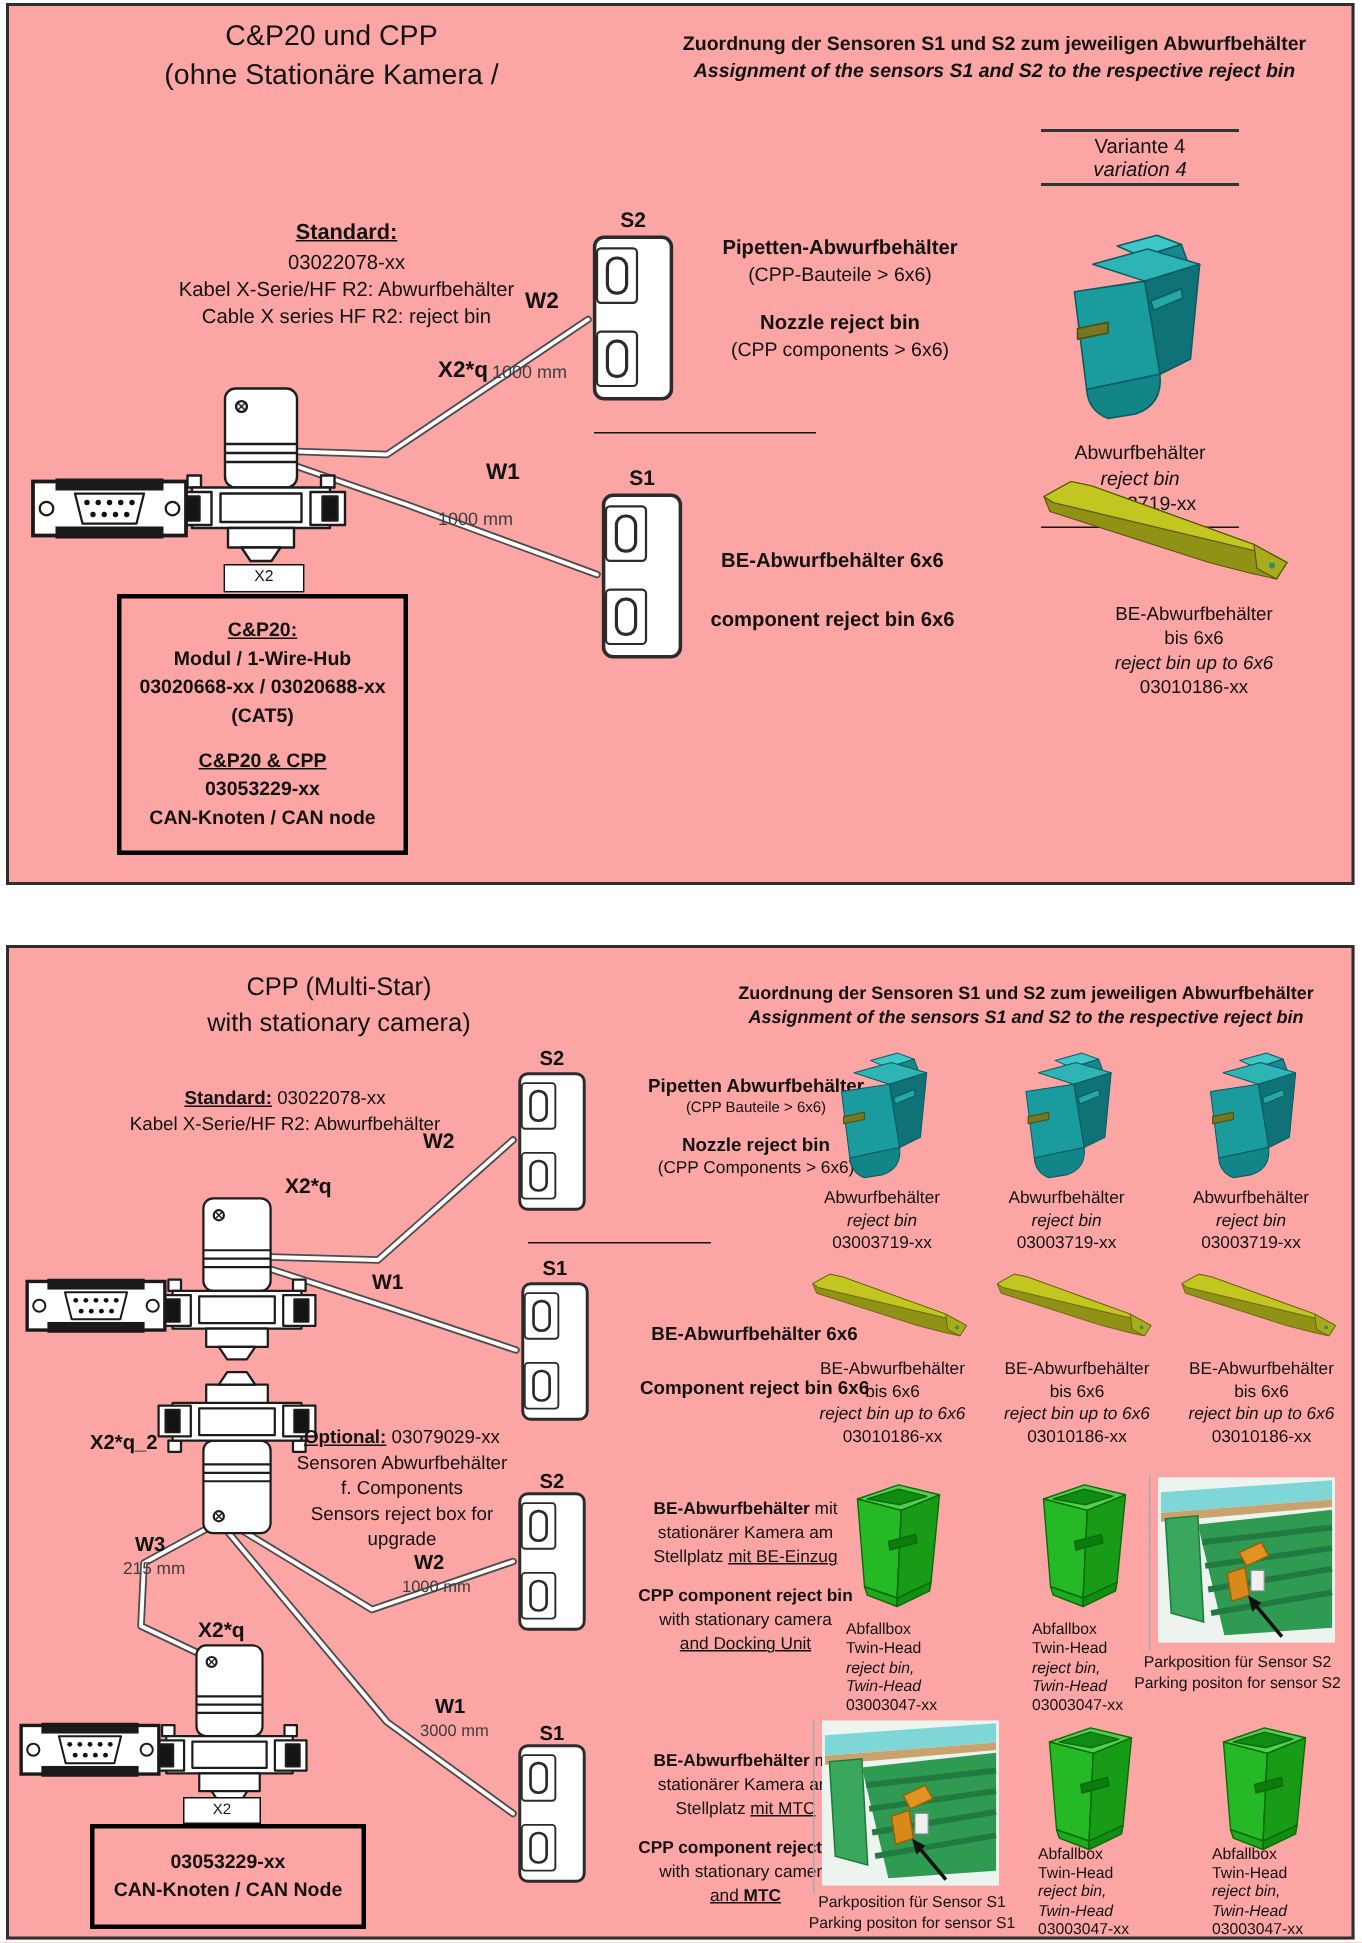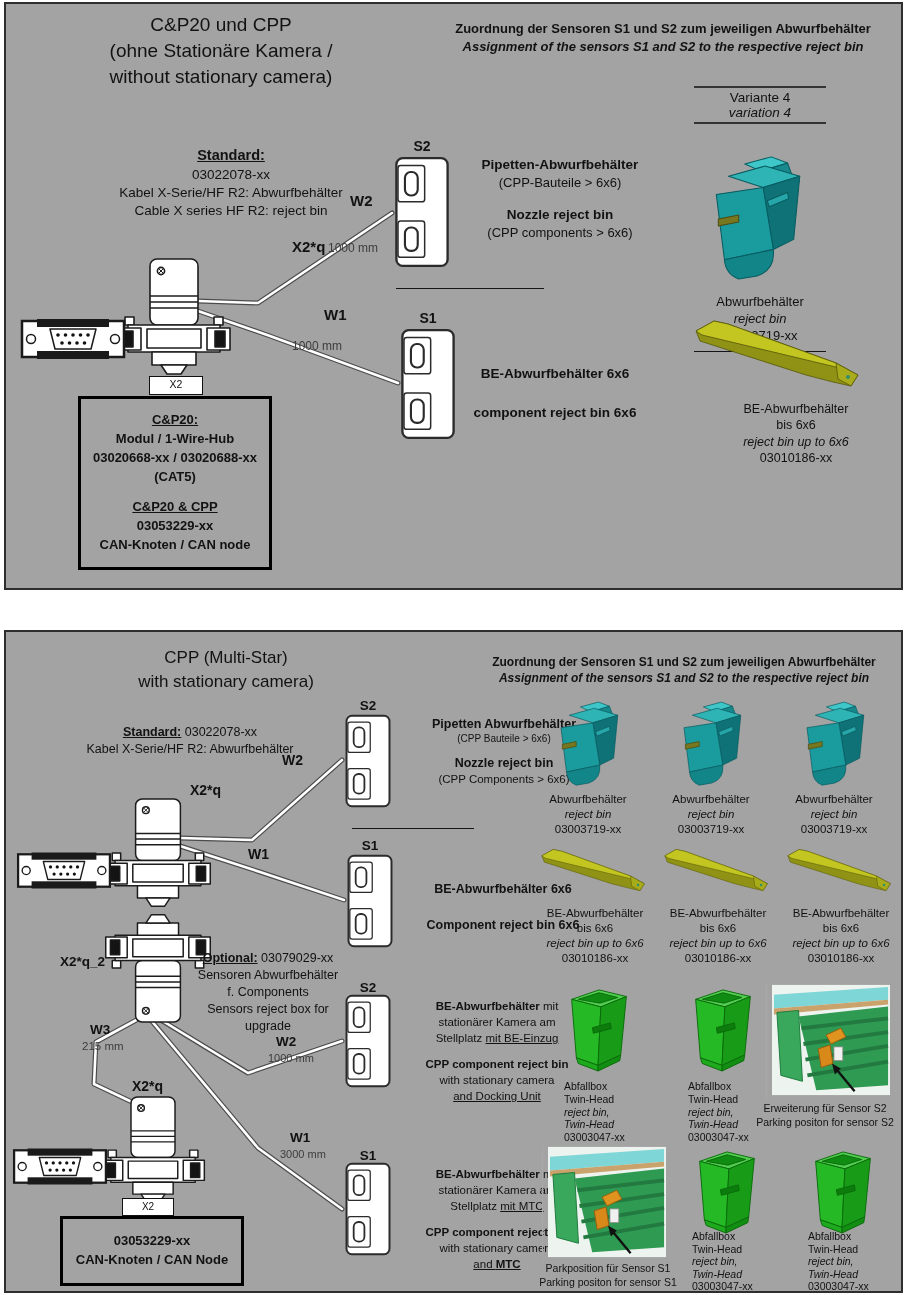--- a/index.html
+++ b/index.html
@@ -1,18 +1,18 @@
 <!DOCTYPE html>
 <html><head>
 <meta charset="utf-8">
 <style>
 *{box-sizing:border-box}
 html,body{margin:0;padding:0}
 body{width:908px;height:1295px;position:relative;background:#fff;font-family:"Liberation Sans",sans-serif;color:#121212}
-.panel{position:absolute;left:4px;width:899px;background:#a3a3a3;border:2px solid #2e2e2e;overflow:hidden}
+.panel{position:absolute;left:4px;width:899px;background:#fca5a5;border:2px solid #2e2e2e;overflow:hidden}
 #panel-top{top:2px;height:588px}
 #panel-bottom{top:630px;height:663px}
 .abs{position:absolute}
 .c{text-align:center}
 .b{font-weight:700}
 .i{font-style:italic}
 .u{text-decoration:underline}
 .mm{color:#3d3d3d}
 .hr{border-top:1.6px solid #151515;height:0}
 .vl{position:absolute;width:1px;background:#a8a8a8}
@@ -124,21 +124,20 @@
       </g>
     <g>
         <path class="cd" d="M192,307 L264,332 L392,379"></path>
         <path class="cw" d="M192,307 L264,332 L392,379"></path>
       </g>
   </svg>
 
   <div class="abs c" style="left:55px;top:8px;width:320px;font-size:19px;line-height:1.38">
     <div>C&amp;P20 und CPP</div>
     <div>(ohne Stationäre Kamera /</div>
-    <div>without stationary camera)</div>
   </div>
 
   <div class="abs c" style="left:420px;top:16px;width:474px;font-size:13px;font-weight:700;line-height:1.35">
     <div>Zuordnung der Sensoren S1 und S2 zum jeweiligen Abwurfbehälter</div>
     <div class="i">Assignment of the sensors S1 and S2 to the respective reject bin</div>
   </div>
 
   <div class="abs c" style="left:688px;top:82px;width:132px;font-size:13.5px;border-top:2px solid #333;border-bottom:2px solid #333;padding:2px 0">
     <div>Variante 4</div>
     <div class="i">variation 4</div>
@@ -393,21 +392,21 @@
     <div>Twin-Head</div>
     <div class="i">reject bin,</div>
     <div class="i">Twin-Head</div>
     <div>03003047-xx</div>
   </div>
   <div class="vl" style="left:760px;top:352px;height:116px"></div>
   <svg class="abs" style="left:766px;top:352px" width="118" height="112" viewBox="0 0 120 112">
       <use href="#g-photo"></use>
     </svg>
   <div class="abs c cap" style="left:740px;top:470px;width:158px;font-size:10.5px">
-    <div>Erweiterung für Sensor S2</div>
+    <div>Parkposition für Sensor S2</div>
     <div>Parking positon for sensor S2</div>
   </div>
 
   <div class="abs b c" style="left:334px;top:516px;width:56px;font-size:13.5px">S1</div>
   <svg class="abs" style="left:336px;top:530px" width="52" height="94" viewBox="0 0 52 105">
       <use href="#g-sensor"></use>
     </svg>
   <div class="abs c" style="left:402px;top:534px;width:178px;font-size:11.5px;line-height:1.4">
     <div><span class="b">BE-Abwurfbehälter</span><span> mit</span></div>
     <div>stationärer Kamera am</div>

